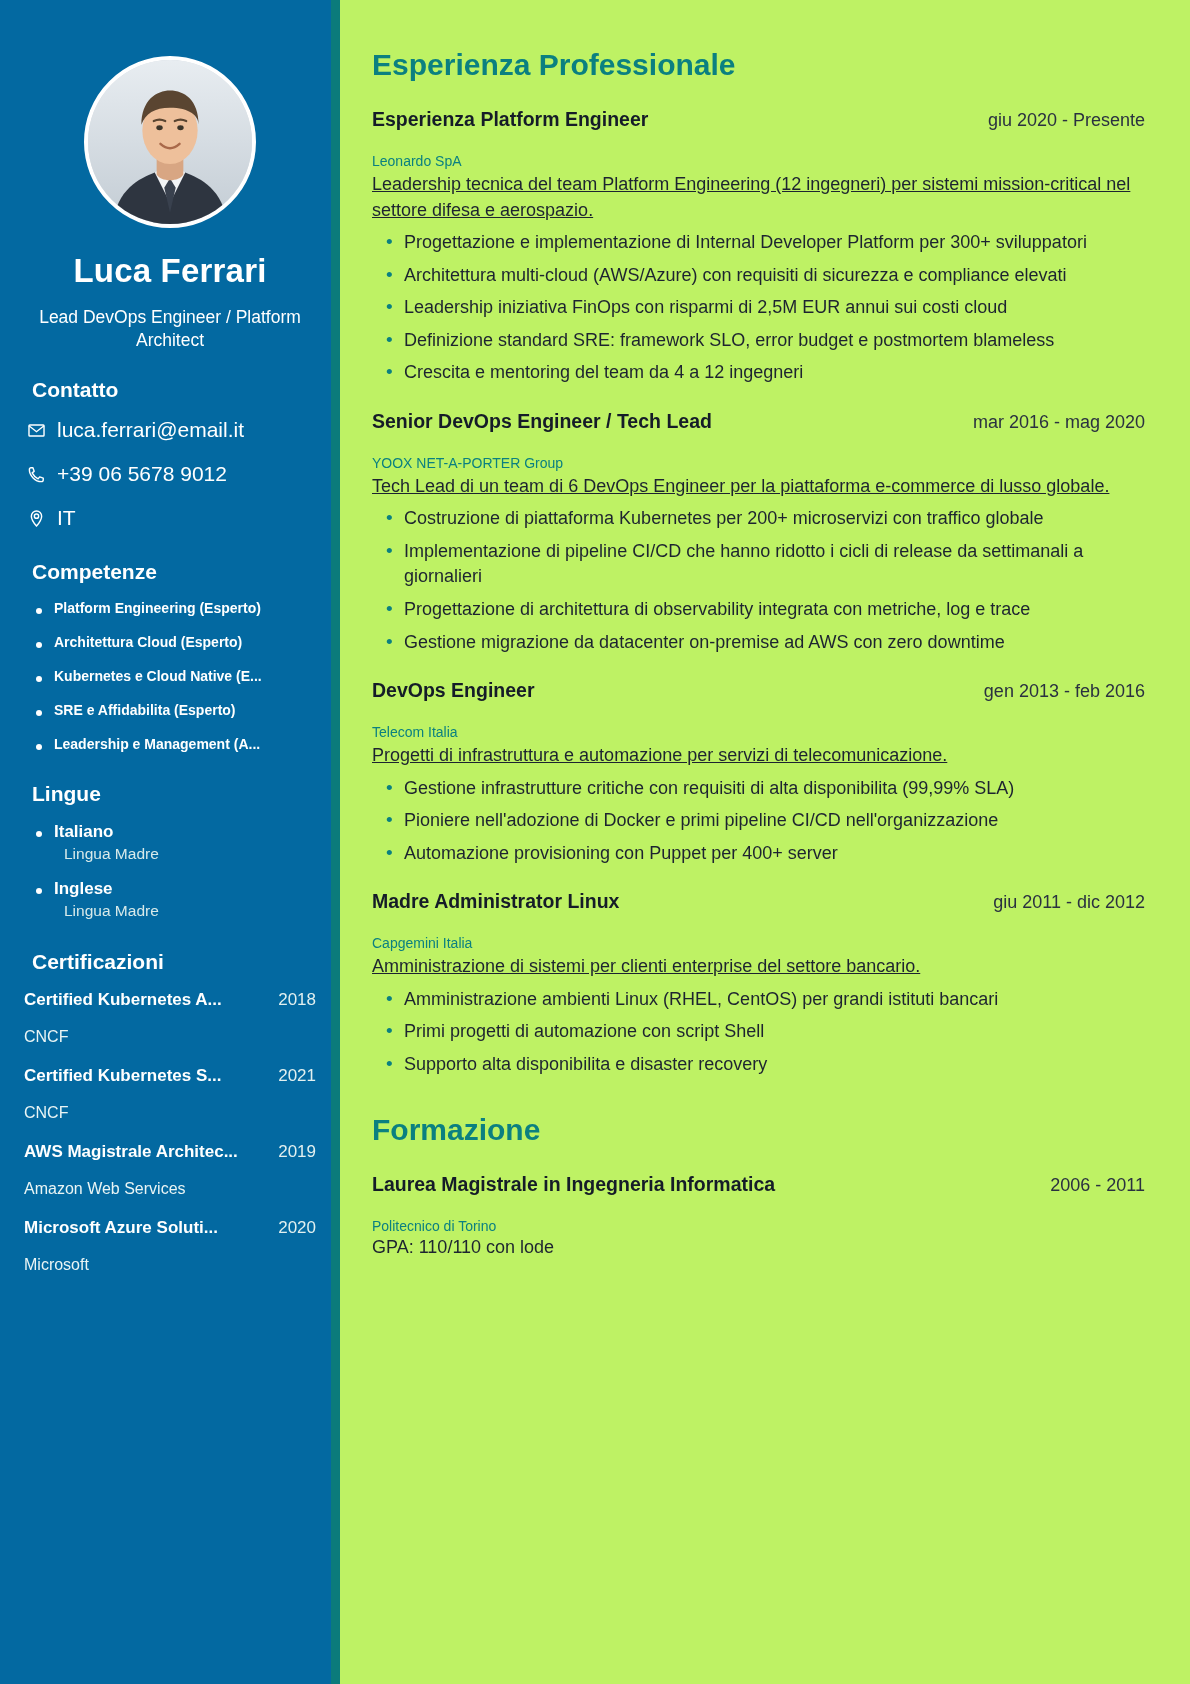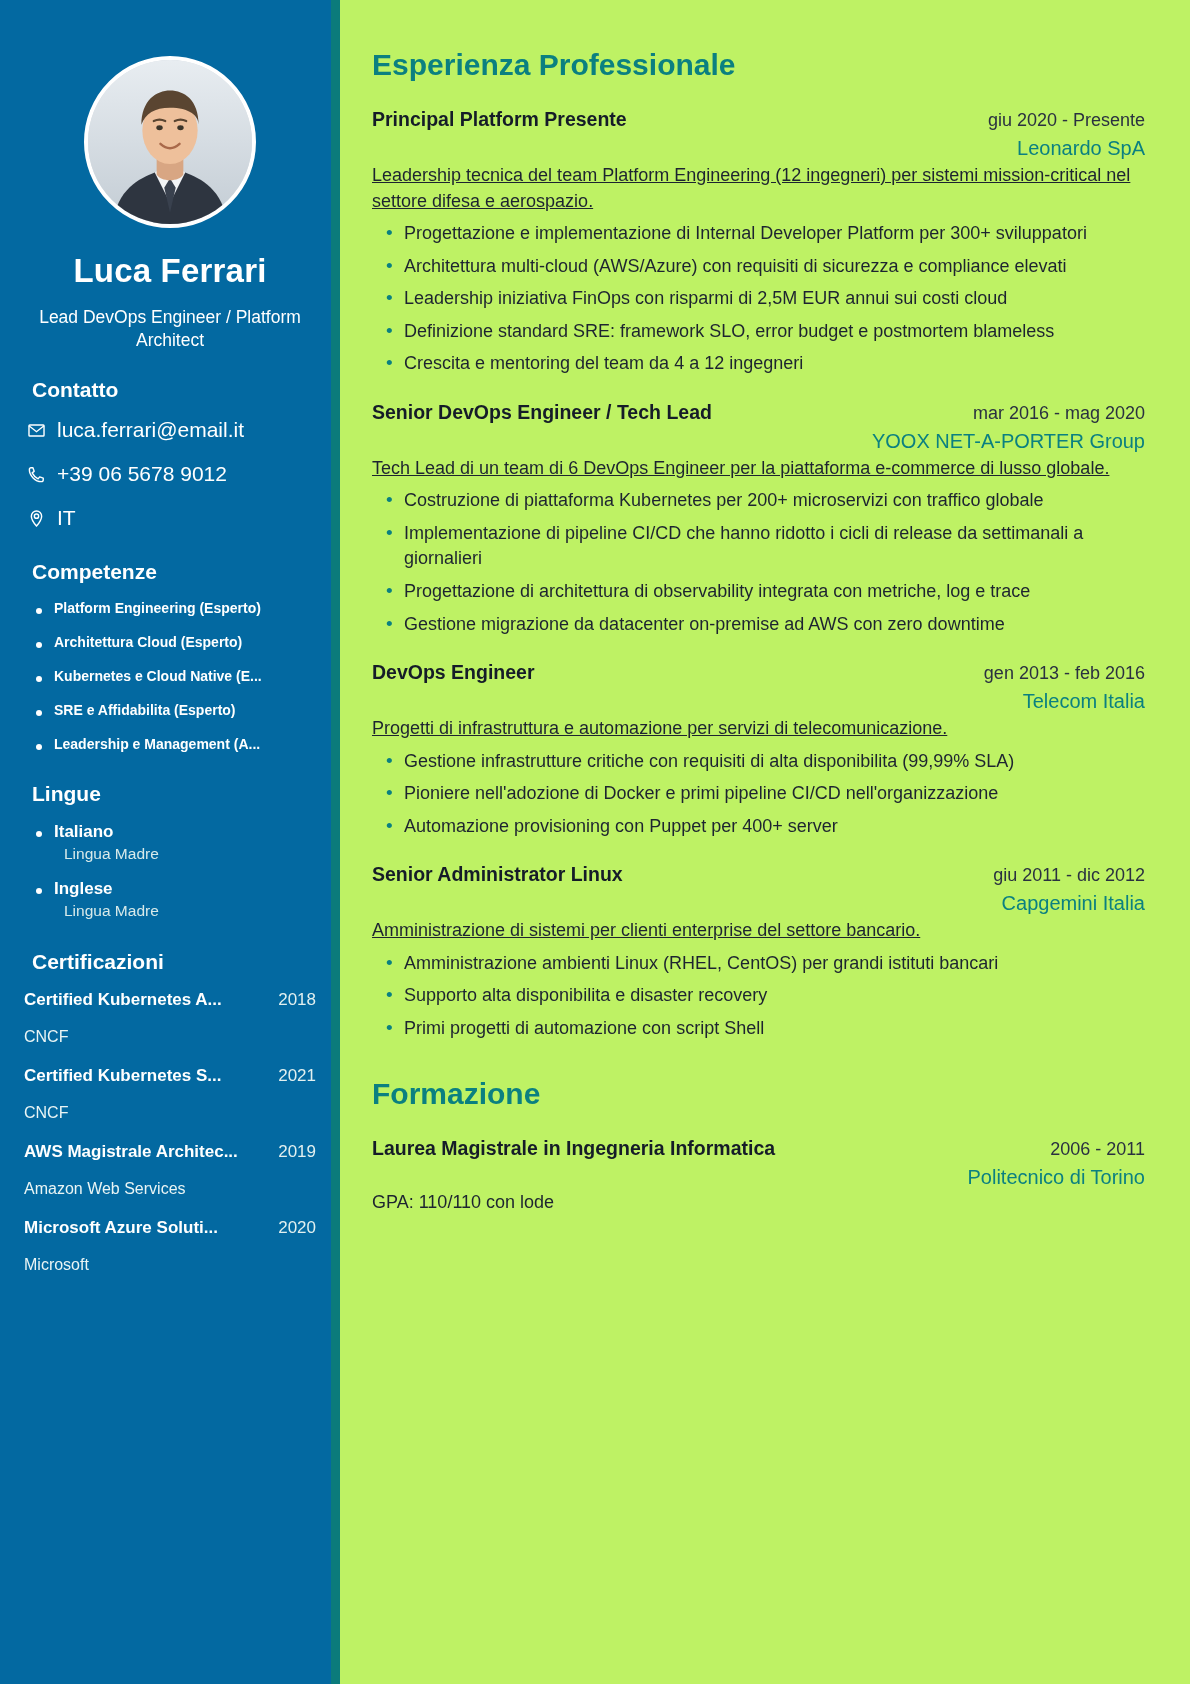--- a/index.html
+++ b/index.html
@@ -175,24 +175,23 @@
     font-size: 19.5px;
     font-weight: bold;
     color: #151c28;
   }
   .entry-dates {
     font-size: 18px;
     color: #2a3140;
     white-space: nowrap;
   }
   .entry-org {
-    font-size: 20px;
+    font-size: 14px;
     color: #0b8080;
-    margin-top: 6px;
-    text-align: right;
+    margin-top: 22px;
   }
   .entry-desc {
     font-size: 18px;
     line-height: 1.42;
     margin-top: 3px;
     color: #1d2430;
     text-decoration: underline;
   }
   .bullets { list-style: none; margin: 2px 0 0 0; }
   .bullets li {
@@ -341,21 +340,21 @@
       <div class="cert-issuer">Microsoft</div>
     </div>
   </aside>
 
   <main class="main">
 
     <h1 class="sec-title">Esperienza Professionale</h1>
 
     <section class="entry">
       <div class="entry-head">
-        <div class="entry-title">Principal Platform Presente</div>
+        <div class="entry-title">Esperienza Platform Engineer</div>
         <div class="entry-dates">giu 2020 - Presente</div>
       </div>
       <div class="entry-org">Leonardo SpA</div>
       <div class="entry-desc">Leadership tecnica del team Platform Engineering (12 ingegneri) per sistemi mission-critical nel settore difesa e aerospazio.</div>
       <ul class="bullets">
         <li>Progettazione e implementazione di Internal Developer Platform per 300+ sviluppatori</li>
         <li>Architettura multi-cloud (AWS/Azure) con requisiti di sicurezza e compliance elevati</li>
         <li>Leadership iniziativa FinOps con risparmi di 2,5M EUR annui sui costi cloud</li>
         <li>Definizione standard SRE: framework SLO, error budget e postmortem blameless</li>
         <li>Crescita e mentoring del team da 4 a 12 ingegneri</li>
@@ -386,29 +385,29 @@
       <div class="entry-desc">Progetti di infrastruttura e automazione per servizi di telecomunicazione.</div>
       <ul class="bullets">
         <li>Gestione infrastrutture critiche con requisiti di alta disponibilita (99,99% SLA)</li>
         <li>Pioniere nell'adozione di Docker e primi pipeline CI/CD nell'organizzazione</li>
         <li>Automazione provisioning con Puppet per 400+ server</li>
       </ul>
     </section>
 
     <section class="entry">
       <div class="entry-head">
-        <div class="entry-title">Senior Administrator Linux</div>
+        <div class="entry-title">Madre Administrator Linux</div>
         <div class="entry-dates">giu 2011 - dic 2012</div>
       </div>
       <div class="entry-org">Capgemini Italia</div>
       <div class="entry-desc">Amministrazione di sistemi per clienti enterprise del settore bancario.</div>
       <ul class="bullets">
         <li>Amministrazione ambienti Linux (RHEL, CentOS) per grandi istituti bancari</li>
+        <li>Primi progetti di automazione con script Shell</li>
         <li>Supporto alta disponibilita e disaster recovery</li>
-        <li>Primi progetti di automazione con script Shell</li>
       </ul>
     </section>
 
     <h1 class="sec-title second">Formazione</h1>
 
     <section class="entry">
       <div class="entry-head">
         <div class="entry-title">Laurea Magistrale in Ingegneria Informatica</div>
         <div class="entry-dates">2006 - 2011</div>
       </div>

